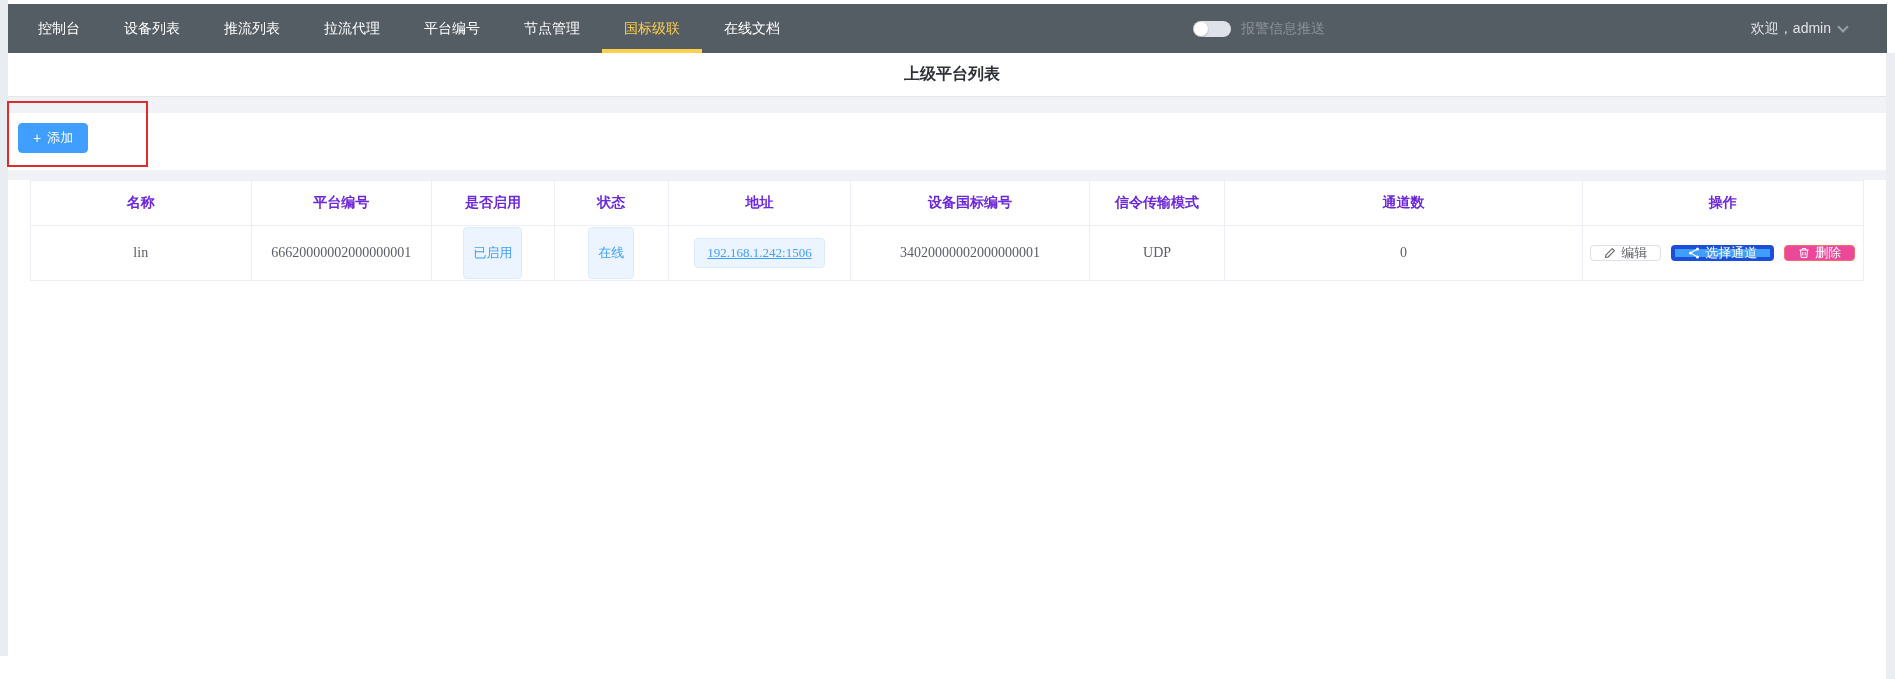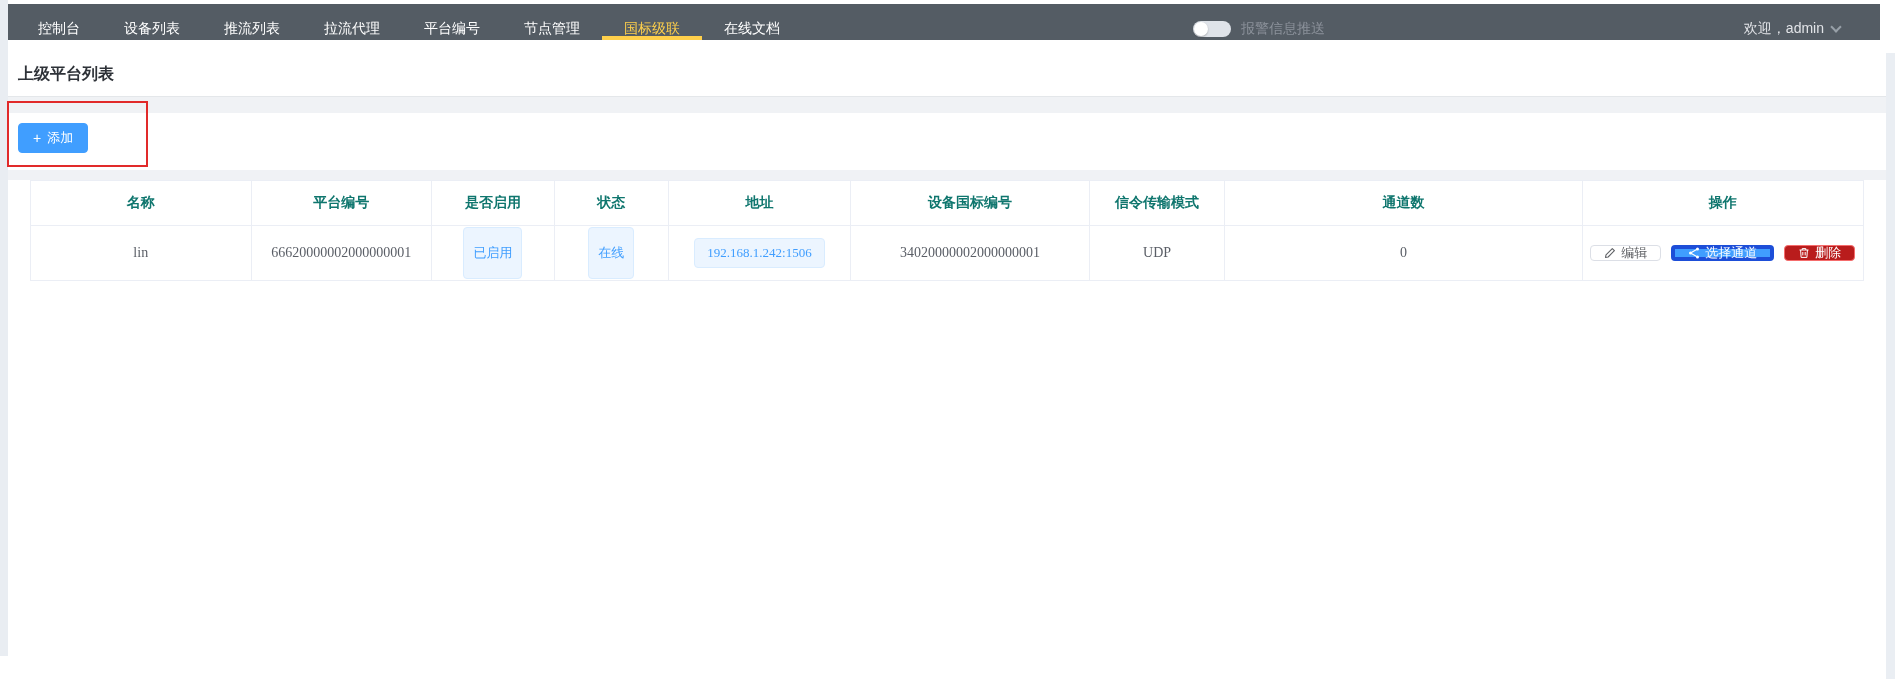--- a/index.html
+++ b/index.html
@@ -2,21 +2,21 @@
 <html><head>
 <meta charset="utf-8">
 <style>
   * { margin:0; padding:0; box-sizing:border-box; }
   html,body { width:1895px; height:679px; background:#ffffff; overflow:hidden;
               font-family:"Liberation Sans", sans-serif; }
   .left-strip { position:absolute; left:0; top:0; width:8px; height:656px; background:#e9edf2; }
   .right-strip { position:absolute; right:0; top:53px; width:9px; bottom:0; background:#eaeef3; }
 
   
-  .navbar { position:absolute; top:4px; left:8px; right:15px; height:36px; background:#545c64;
+  .navbar { position:absolute; top:4px; left:8px; right:8px; height:49px; background:#545c64;
             display:flex; align-items:stretch; }
   .nav-items { display:flex; align-items:stretch; padding-left:8px; }
   .nav-item { color:#ffffff; font-size:14px; line-height:49px; padding:0 22px; cursor:pointer;
               position:relative; white-space:nowrap; }
   .nav-item.active { color:#ffd04b; }
   .nav-item.active::after { content:""; position:absolute; left:0; right:0; bottom:0; height:4px;
               background:#ffd04b; }
   .alarm-group { position:absolute; left:1185px; top:0; height:49px; display:flex; align-items:center; gap:10px; }
   .switch { width:38px; height:16px; border-radius:9px; background:#dfe3e9; position:relative; cursor:pointer; }
   .switch .knob { position:absolute; left:1px; top:1px; width:14px; height:14px; border-radius:50%;
@@ -24,49 +24,49 @@
   .alarm-label { color:#8b919a; font-size:14px; }
   .nav-right { position:absolute; right:40px; top:0; height:49px; display:flex; align-items:center; gap:8px;
               color:#e2e4e8; font-size:14px; cursor:pointer;margin-left:22px; }
   .caret { width:8px; height:8px; border-right:2px solid #98a0a8; border-bottom:2px solid #98a0a8;
               transform:rotate(45deg); margin-top:-4px; }
 
   
   .main { position:absolute; top:53px; left:8px; right:9px; bottom:0; background:#f0f2f5;
           display:flex; flex-direction:column; }
   .title-bar { height:44px; background:#ffffff; border-bottom:1px solid #e4e7ea;
-          display:flex; align-items:center; padding-left:10px; }
+          display:flex; align-items:center; padding-left:10px;justify-content:center; }
   .page-title { font-size:16px; font-weight:bold; color:#2e3238; }
   .toolbar { margin-top:16px; height:57px; background:#ffffff; padding:10px 0 0 10px; }
   .btn-add { display:inline-flex; align-items:center; gap:6px; height:30px; padding:0 14px;
           background:#409eff; border:1px solid #409eff; border-radius:4px; color:#ffffff;
           font-size:13px; cursor:pointer; }
   .plus-ic { font-size:14px; line-height:1; }
   .annotation-box { position:absolute; left:7px; top:101px; width:141px; height:66px;
           border:2px solid #e12a2a; pointer-events:none; z-index:20; }
 
   .table-card { margin-top:10px; flex:1; background:#ffffff; padding:0 22px; }
   table { width:100%; border-collapse:collapse; table-layout:fixed; }
   th, td { border:1px solid #ebeef5; text-align:center; vertical-align:middle; }
-  th { height:45px; color:#0f766e; font-size:14px; font-weight:bold; background:#ffffff; }
+  th { height:45px; color:#6d28d9; font-size:14px; font-weight:bold; background:#ffffff; }
   td { height:55px; color:#5a5e66; font-size:14px; }
   .serif { font-family:"Liberation Serif", "DejaVu Serif", serif; }
 
   .badge { display:inline-block; padding:16px 9px; background:#ecf5ff; border:1px solid #d9ecff;
           border-radius:4px; color:#409eff; font-size:13px; }
   .tag-address { display:inline-block; padding:6px 12px; background:#ecf5ff; border:1px solid #d9ecff;
           border-radius:4px; color:#409eff; font-size:13px;
-          font-family:"Liberation Serif", "DejaVu Serif", serif; }
+          font-family:"Liberation Serif", "DejaVu Serif", serif;text-decoration:underline; }
 
   .actions { display:flex; justify-content:center; gap:10px; }
   .btn { display:inline-flex; align-items:center; gap:5px; height:16px; padding:0 13px;
           border-radius:4px; font-size:13px; cursor:pointer; white-space:nowrap; }
   .btn-edit { background:#ffffff; border:1px solid #dcdfe6; color:#606266; }
   .btn-select { background:#409eff; border:4px solid #1d4ed8; color:#ffffff; }
-  .btn-delete { background:#b91c1c; border:1px solid #f56c6c; color:#ffffff; }
+  .btn-delete { background:#ec4899; border:1px solid #f56c6c; color:#ffffff; }
   .ic { width:12px; height:12px; display:inline-block; }
   .ic svg { width:100%; height:100%; display:block; }
 </style>
 </head>
 <body>
 
 <div class="left-strip"></div>
 <div class="right-strip"></div>
 
 <div class="navbar">

